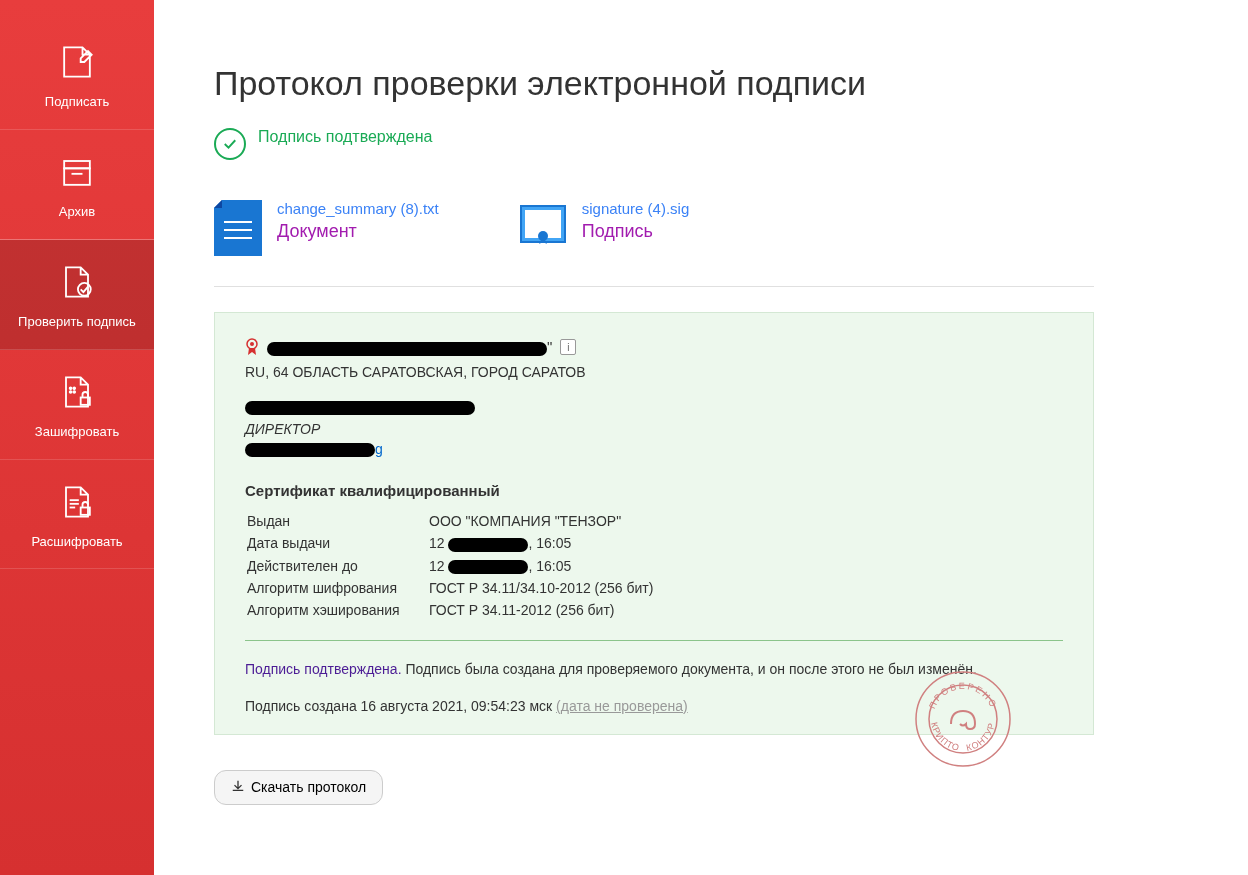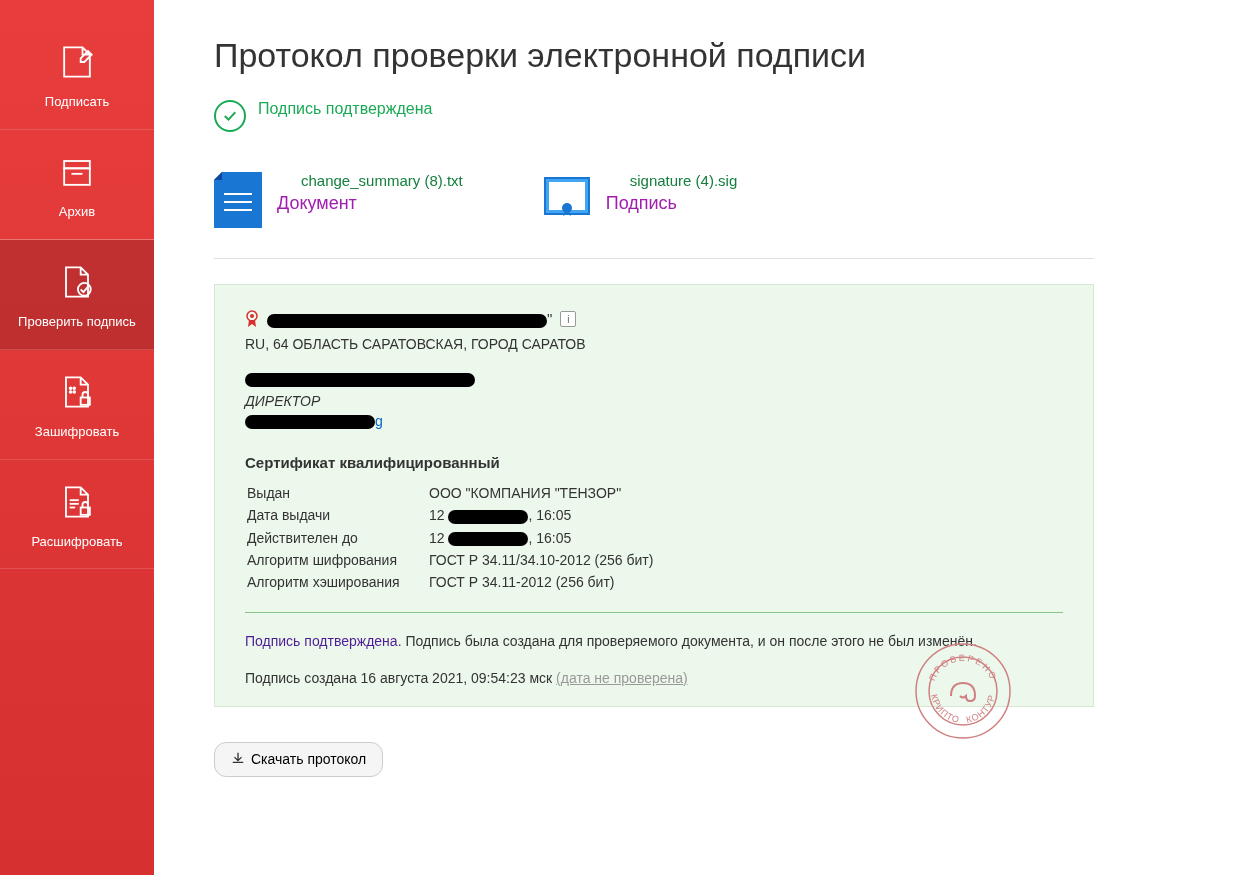--- a/index.html
+++ b/index.html
@@ -5,29 +5,29 @@
     * { margin: 0; padding: 0; box-sizing: border-box; }
     body { font-family: 'Segoe UI', Arial, sans-serif; background: #fff; color: #333; }
     .app { display: flex; min-height: 875px; }
     .sidebar { width: 154px; background: linear-gradient(to bottom, #e83d3d, #d63030); display: flex; flex-direction: column; align-items: flex-start; padding-top: 20px; }
     .sidebar-item { width: 100%; padding: 18px 5px; text-align: center; cursor: pointer; color: #fff; font-size: 13px; border-bottom: 1px solid rgba(255,255,255,0.15); }
     .sidebar-item.active { background: rgba(0,0,0,0.15); }
     .sidebar-item.has-divider { border-bottom: 1px solid rgba(255,255,255,0.3); }
     .sidebar-icon { width: 48px; height: 48px; margin: 0 auto 8px; display: flex; align-items: center; justify-content: center; }
     .sidebar-icon svg { stroke: #fff; fill: none; stroke-width: 2; }
     .sidebar-label { line-height: 1.3; }
-    .main { flex: 1; padding: 36px 60px; position: relative; max-width: 1000px; }
+    .main { flex: 1; padding: 64px 60px; position: relative; max-width: 1000px; }
     h1 { font-size: 34px; font-weight: 300; color: #333; margin-bottom: 25px; }
     .status-row { display: flex; align-items: flex-start; gap: 12px; margin-bottom: 40px; }
     .status-icon { width: 32px; height: 32px; border: 2px solid #1aaa55; border-radius: 50%; display: flex; align-items: center; justify-content: center; }
     .status-text { color: #1aaa55; font-size: 16px; }
     .files-row { display: flex; gap: 80px; margin-bottom: 20px; padding-bottom: 30px; border-bottom: 1px solid #e0e0e0; }
     .file-block { display: flex; gap: 15px; align-items: flex-start; }
     .file-icon { width: 48px; height: 56px; }
-    .file-name { font-size: 15px; color: #15803d; margin-bottom: 4px; margin-left: 24px; }
+    .file-name { font-size: 15px; color: #3b82f6; margin-bottom: 4px; }
     .file-type { font-size: 18px; color: #a21caf; }
     .cert-panel { background: #edf8ed; border: 1px solid #d4e8d4; padding: 25px 30px 10px; margin-top: 25px; position: relative; }
     .cert-org-row { display: flex; align-items: center; gap: 8px; margin-bottom: 8px; }
     .ribbon-icon { width: 14px; height: 18px; }
     .redacted { background: #000; color: #000; display: inline-block; border-radius: 8px; height: 14px; vertical-align: middle; }
     .cert-org-name { font-size: 15px; }
     .info-btn { width: 16px; height: 16px; border: 1px solid #999; border-radius: 2px; display: inline-flex; align-items: center; justify-content: center; font-size: 10px; color: #666; cursor: pointer; background: #fff; }
     .cert-addr { font-size: 14px; margin-bottom: 18px; }
     .cert-person { margin-bottom: 5px; }
     .cert-position { font-size: 14px; margin-bottom: 4px; font-style: italic; }

